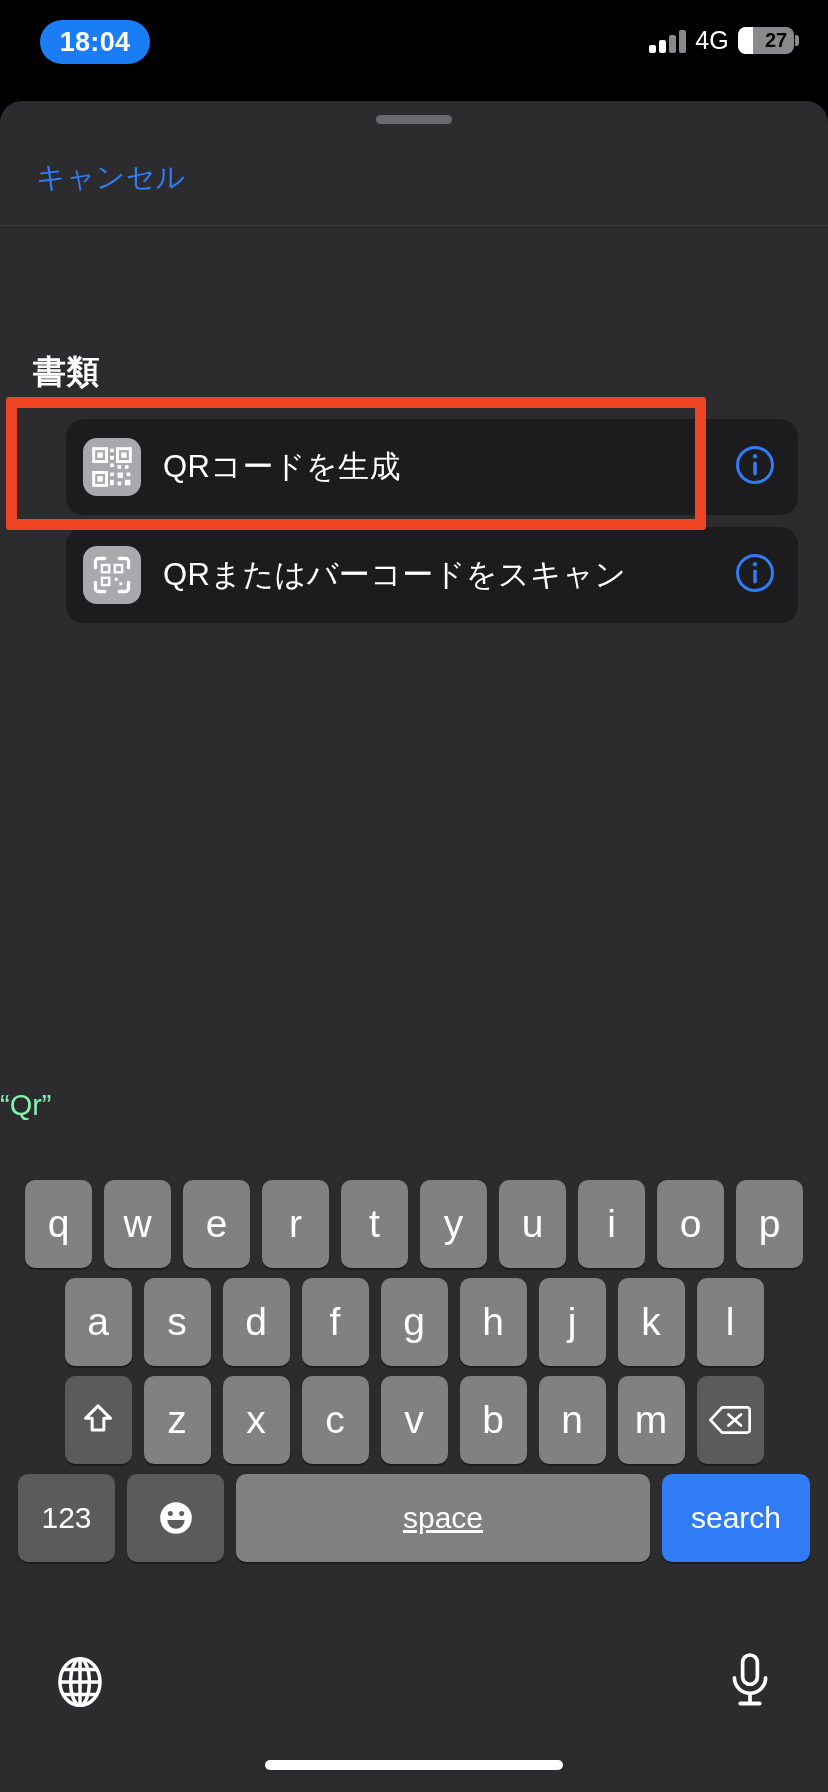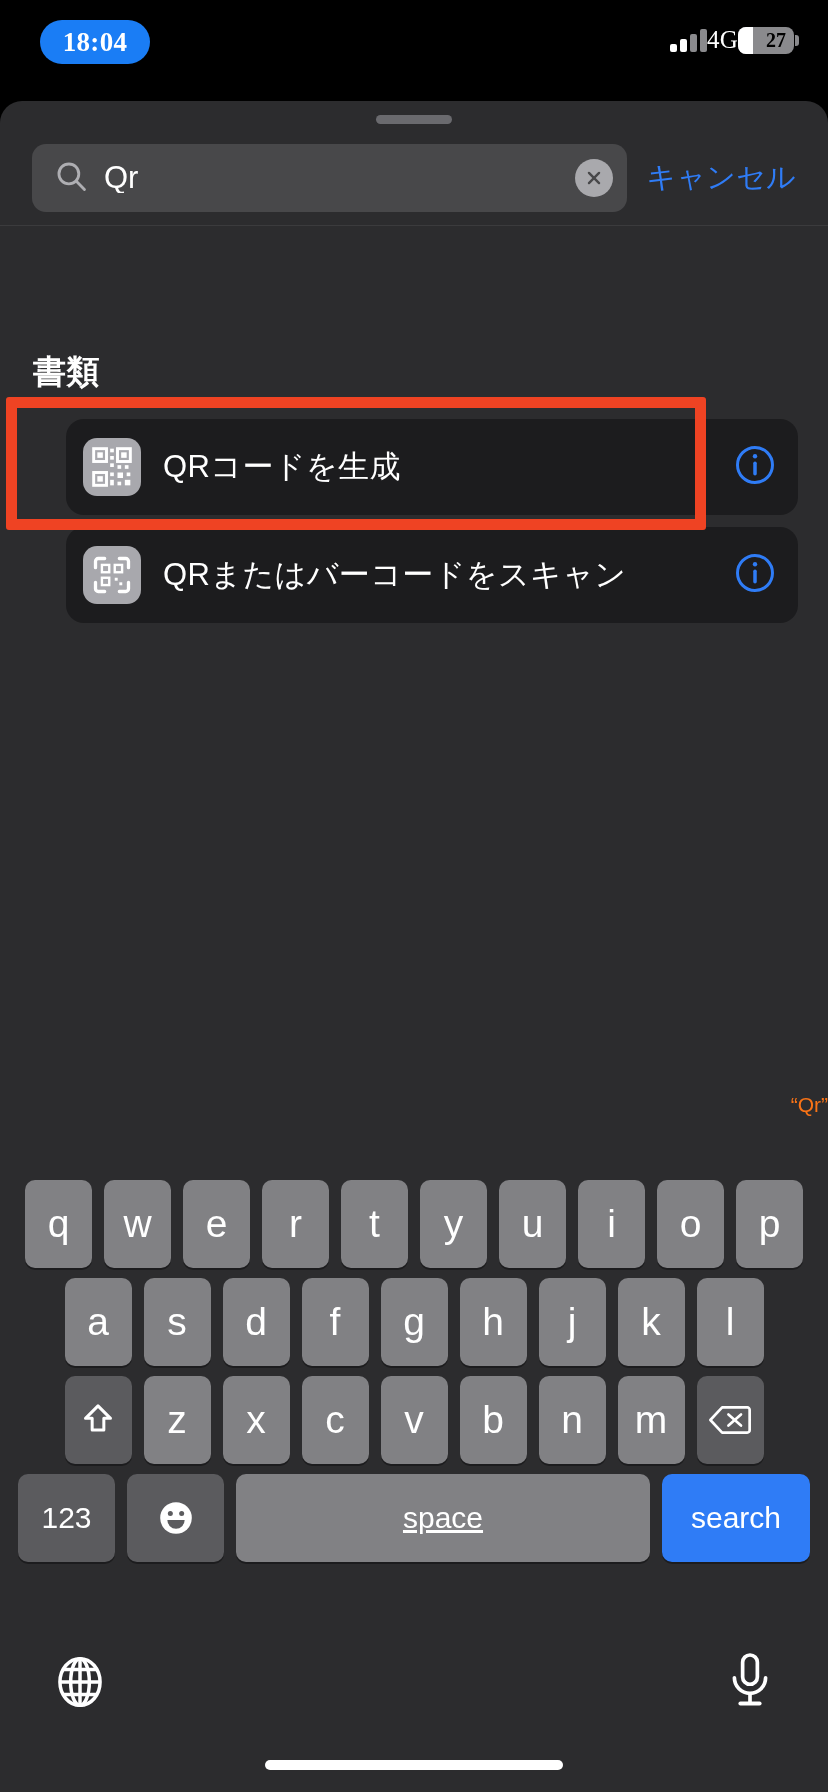--- a/index.html
+++ b/index.html
@@ -13,35 +13,34 @@
     position: relative;
     width: 828px; height: 1792px;
     background: #000;
   }
 
   
   .statusbar {
     position: absolute; top: 0; left: 0;
     width: 828px; height: 101px;
     background: #000;
-    font-family: Liberation Serif, serif;
   }
   .time-pill {
     position: absolute; left: 40px; top: 20px;
     height: 44px; min-width: 110px;
     background: #1a7df5;
     border-radius: 22px;
     display: flex; align-items: center; justify-content: center;
     color: #fff; font-size: 27px; font-weight: 600;
     padding: 0 16px;
     letter-spacing: 0.3px;
   }
   .status-right {
     position: absolute; right: 34px; top: 26px;
-    display: flex; align-items: center; 
+    display: flex; align-items: center; gap: 9px;
   }
   .signal { display: flex; align-items: flex-end; gap: 3px; height: 24px; }
   .signal i { display: block; width: 7px; border-radius: 2px; background: #8a8a8d; }
   .signal i.on { background: #fff; }
   .signal i:nth-child(1) { height: 8px; }
   .signal i:nth-child(2) { height: 13px; }
   .signal i:nth-child(3) { height: 18px; }
   .signal i:nth-child(4) { height: 23px; }
   .net-label { color: #fff; font-size: 25px; font-weight: 500; letter-spacing: 0.2px; }
   .battery {
@@ -184,23 +183,23 @@
     width: 828px; height: 791px;
     background: #2c2c2e;
   }
   .suggest-bar {
     position: absolute; top: 70px; left: 0;
     width: 828px; height: 68px;
     display: flex; align-items: center;
   }
   .suggest {
     flex: 1;
-    text-align: right;
-    color: #f97316;
-    font-size: 21px;
+    text-align: left;
+    color: #86efac;
+    font-size: 29px;
     position: relative;
   }
   .suggest + .suggest::before {
     content: "";
     position: absolute; left: 0; top: 6px;
     width: 1px; height: 44px;
     background: #606063;
   }
 
   .krow { display: flex; justify-content: center; gap: 12px; position: absolute; width: 828px; }
@@ -264,35 +263,20 @@
         <div class="pct">27</div>
         <div class="nub"></div>
       </div>
     </div>
   </div>
 
   <div class="sheet">
     <div class="grabber"></div>
 
     <div class="search-row">
-      <div class="search-field">
-        <span class="mag-icon">
-          <svg width="34" height="34" viewBox="0 0 24 24" fill="none">
-            <circle cx="10.5" cy="10.5" r="7" stroke="#aeaeb2" stroke-width="2"></circle>
-            <line x1="15.6" y1="15.6" x2="21.5" y2="21.5" stroke="#aeaeb2" stroke-width="2" stroke-linecap="round"></line>
-          </svg>
-        </span>
-        <span class="search-text">Qr</span>
-        <span class="clear-btn">
-          <svg width="22" height="22" viewBox="0 0 24 24">
-            <line x1="6.5" y1="6.5" x2="17.5" y2="17.5" stroke="#48484a" stroke-width="2.6" stroke-linecap="round"></line>
-            <line x1="17.5" y1="6.5" x2="6.5" y2="17.5" stroke="#48484a" stroke-width="2.6" stroke-linecap="round"></line>
-          </svg>
-        </span>
-      </div>
       <div class="cancel-btn">キャンセル</div>
     </div>
 
     <div class="sep"></div>
 
     <div class="section-title">書類</div>
 
     <div class="results">
 
       <div class="row">

